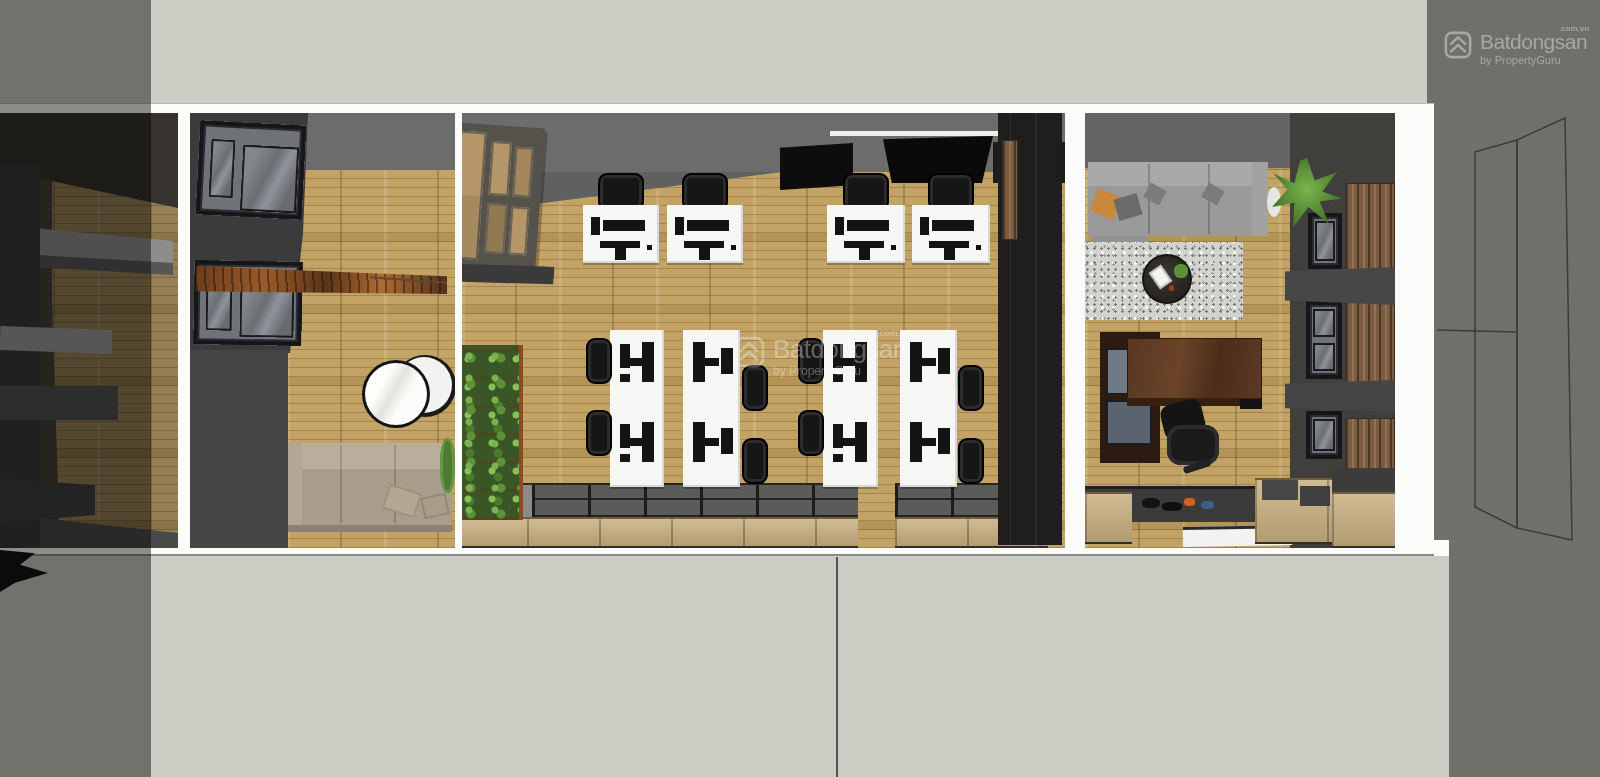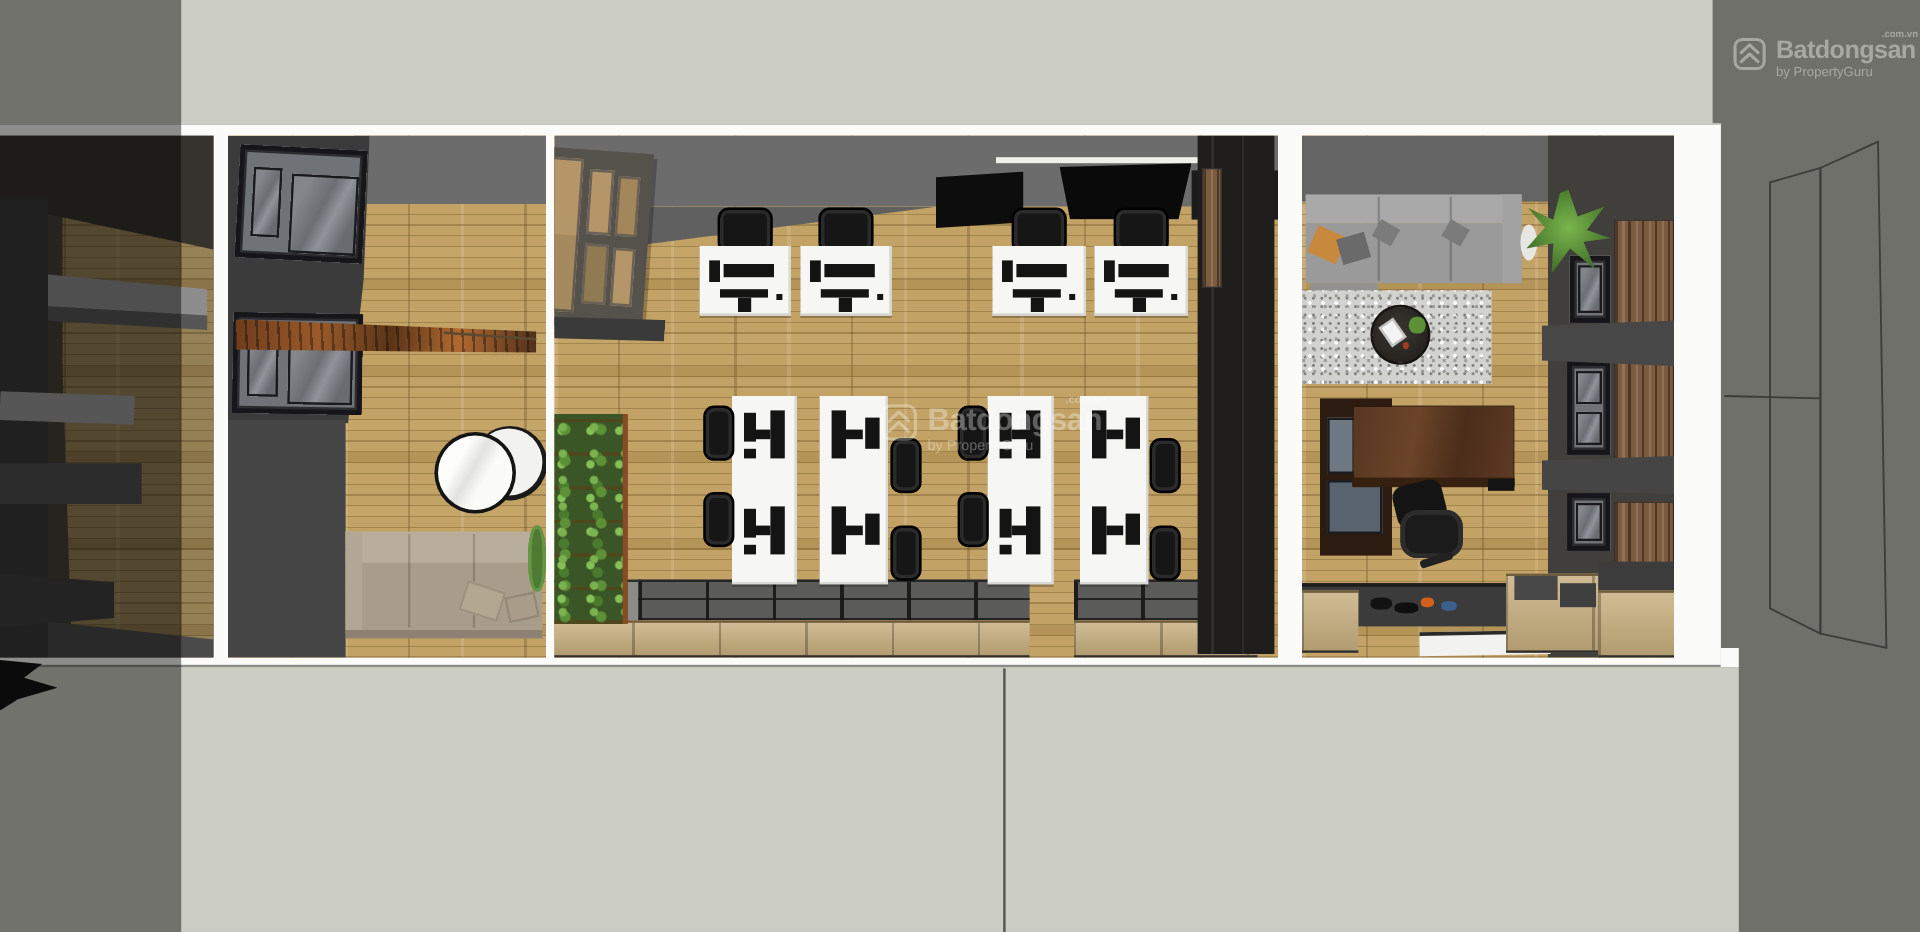--- a/index.html
+++ b/index.html
@@ -39,21 +39,21 @@
   .pane{position:absolute;background:linear-gradient(115deg,#83878b 20%,#6b6f73 45%,#90949a 60%,#686c70 80%);box-shadow:inset 0 0 0 2px #1a1a1e;}
   .blk{background:#141414;}
   .chair{background:#161616;border:2px solid #000;border-radius:9px;box-shadow:inset 0 0 0 3px #2b2b2b;box-sizing:border-box;}
   .desk{background:#f6f6f4;box-shadow:0 2px 0 rgba(0,0,0,.25), inset -2px -2px 0 #d8d8d4;}
   .plantball{background:radial-gradient(circle at 50% 45%, #7ab54e, #4c7d2e 60%, #33591e);
     clip-path:polygon(50% 0%,61% 32%,93% 20%,72% 48%,100% 58%,68% 62%,82% 95%,52% 70%,30% 100%,32% 64%,0% 70%,22% 45%,2% 22%,32% 36%,40% 4%);}
   
   .wm{display:flex;align-items:flex-start;gap:8px;pointer-events:none;}
   .wm .lg{flex:0 0 auto;}
   .wm .txtcol{position:relative;line-height:1;}
-  .wm .brand{font-weight:bold;letter-spacing:-.5px;}
+  .wm .brand{font-weight:normal;letter-spacing:-.5px;}
   .wm .tld{position:absolute;font-weight:bold;}
   .wm .byline{margin-top:3px;}
   .wm-center{color:rgba(255,255,255,.32);}
   .wm-corner{color:#a8a8a3;}
 </style>
 </head>
 <body>
 
 <div id="scene">
 

